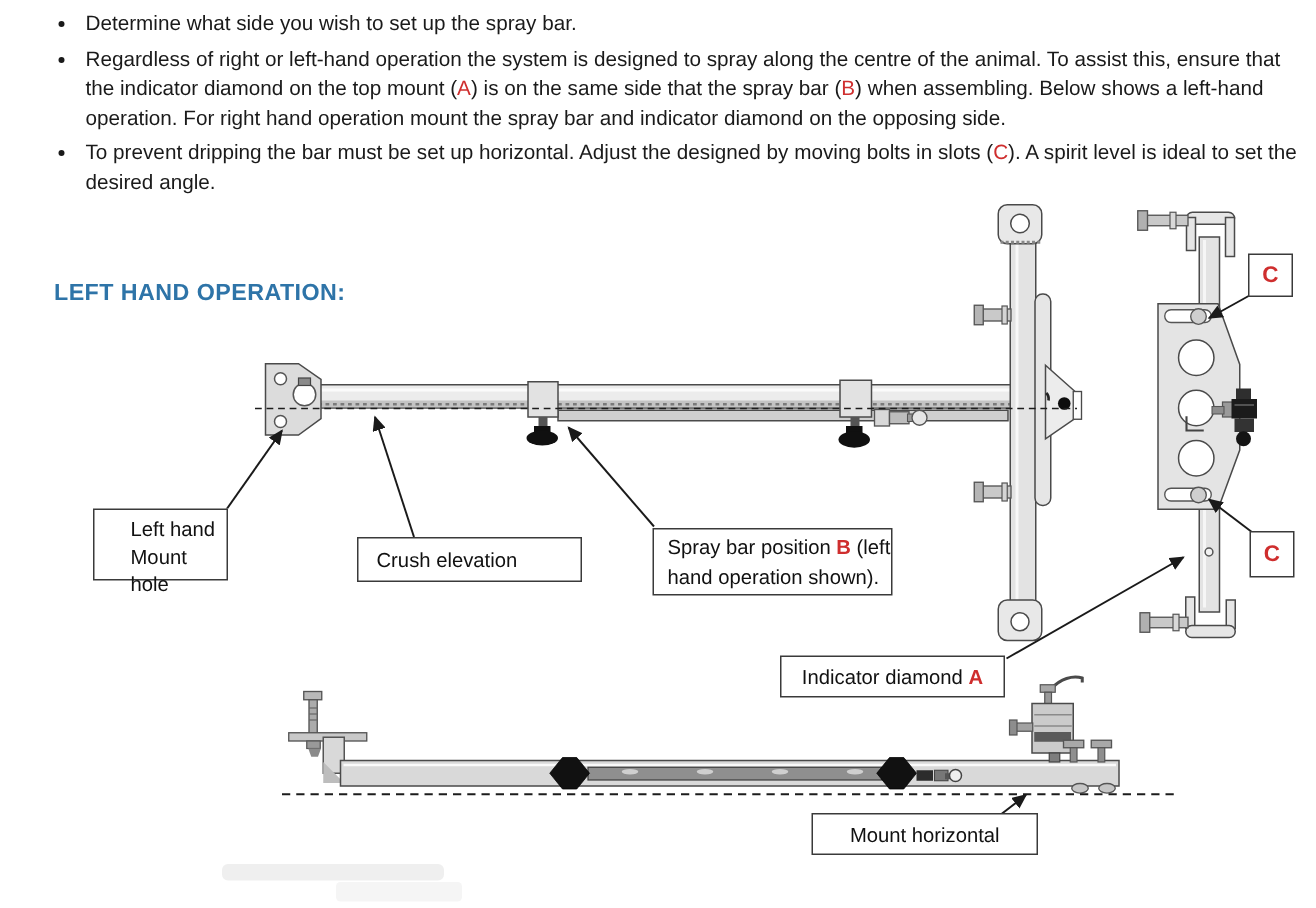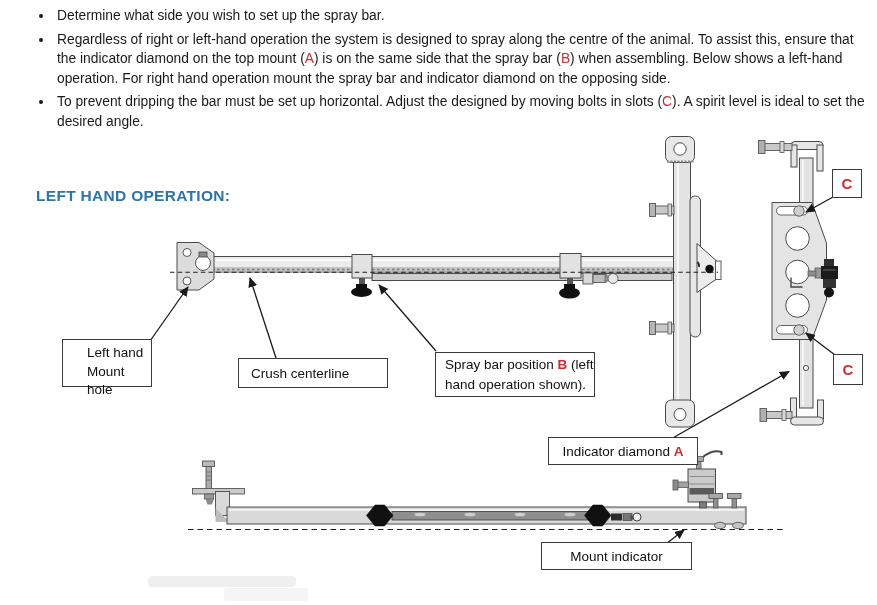--- a/index.html
+++ b/index.html
@@ -21,21 +21,21 @@
   .callout{
     position:absolute;background:#fff;border:1.5px solid #3a3a3a;
     font-size:13.5px;color:#111;box-sizing:border-box;
   }
   .callout.flex{display:flex;align-items:center;}
   .callout.center{display:flex;align-items:center;justify-content:center;}
   .c-label{color:#cf2e2e;font-weight:bold;font-size:15px;}
   #co-left-mount{left:62px;top:339px;width:90px;height:48px;padding:4px 0 0 24px;line-height:18.5px;}
   #co-crush{left:238px;top:358px;width:150px;height:30px;padding-left:12px;}
   #co-spray{left:435px;top:352px;width:160px;height:45px;padding:2px 0 0 9px;line-height:20px;}
-  #co-indicator{left:548px;top:437px;width:150px;height:28px;}
+  #co-indicator{left:520px;top:437px;width:150px;height:28px;}
   #co-mount-horizontal{left:541px;top:542px;width:151px;height:28px;}
   #co-c-top{left:832px;top:169px;width:30px;height:29px;}
   #co-c-bottom{left:833px;top:354px;width:30px;height:31px;}
 </style>
 </head>
 <body>
 
 <div class="text-block">
   <ul class="instructions">
     <li><span><span>Determine what side you wish to set up the spray bar.</span></span></li>
@@ -241,33 +241,33 @@
     <line x1="662" y1="547" x2="684" y2="530" marker-end="url(#arw)"></line>
   </g>
 </svg>
 
 <div class="callout" id="co-left-mount">
   <div>Left hand</div>
   <div>Mount hole</div>
 </div>
 
 <div class="callout flex" id="co-crush">
-  <span>Crush centerline</span>
+  <span>Crush elevation</span>
 </div>
 
 <div class="callout" id="co-spray">
   <span><span>Spray bar position </span><span class="seg-red seg-bold">B</span><span> (left hand operation shown).</span></span>
 </div>
 
 <div class="callout center" id="co-indicator">
   <span><span>Indicator diamond </span><span class="seg-red seg-bold">A</span></span>
 </div>
 
 <div class="callout center" id="co-mount-horizontal">
-  <span>Mount indicator</span>
+  <span>Mount horizontal</span>
 </div>
 
 <div class="callout center" id="co-c-top">
   <span class="c-label">C</span>
 </div>
 
 <div class="callout center" id="co-c-bottom">
   <span class="c-label">C</span>
 </div>
 

